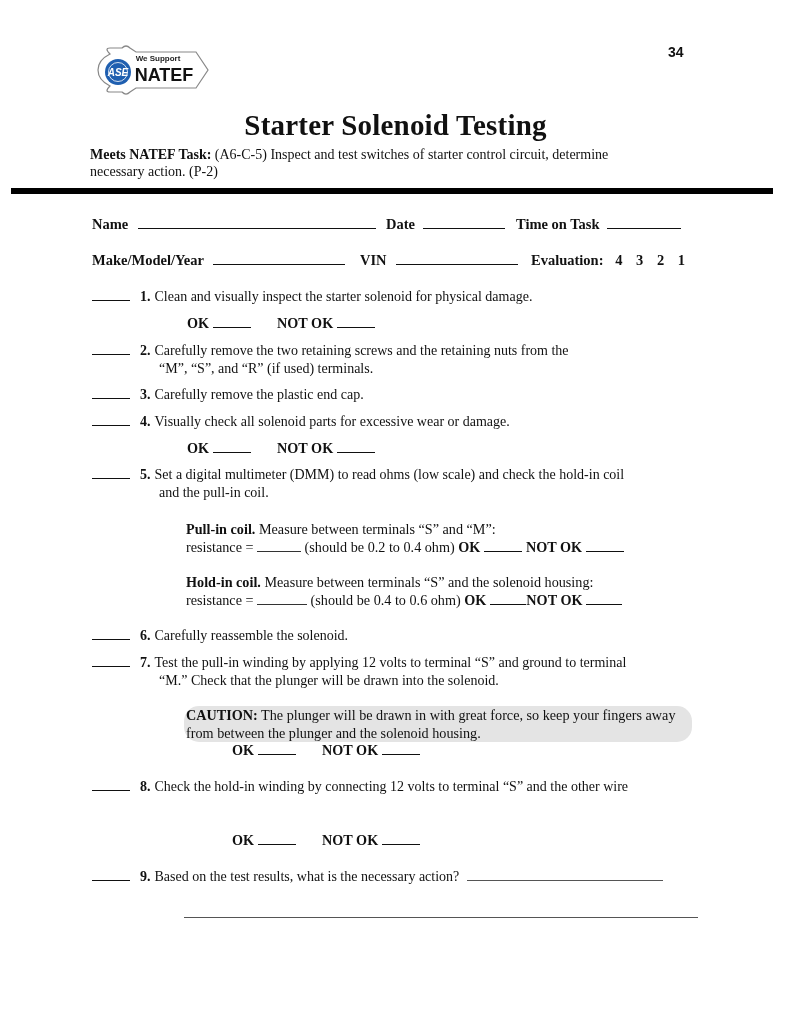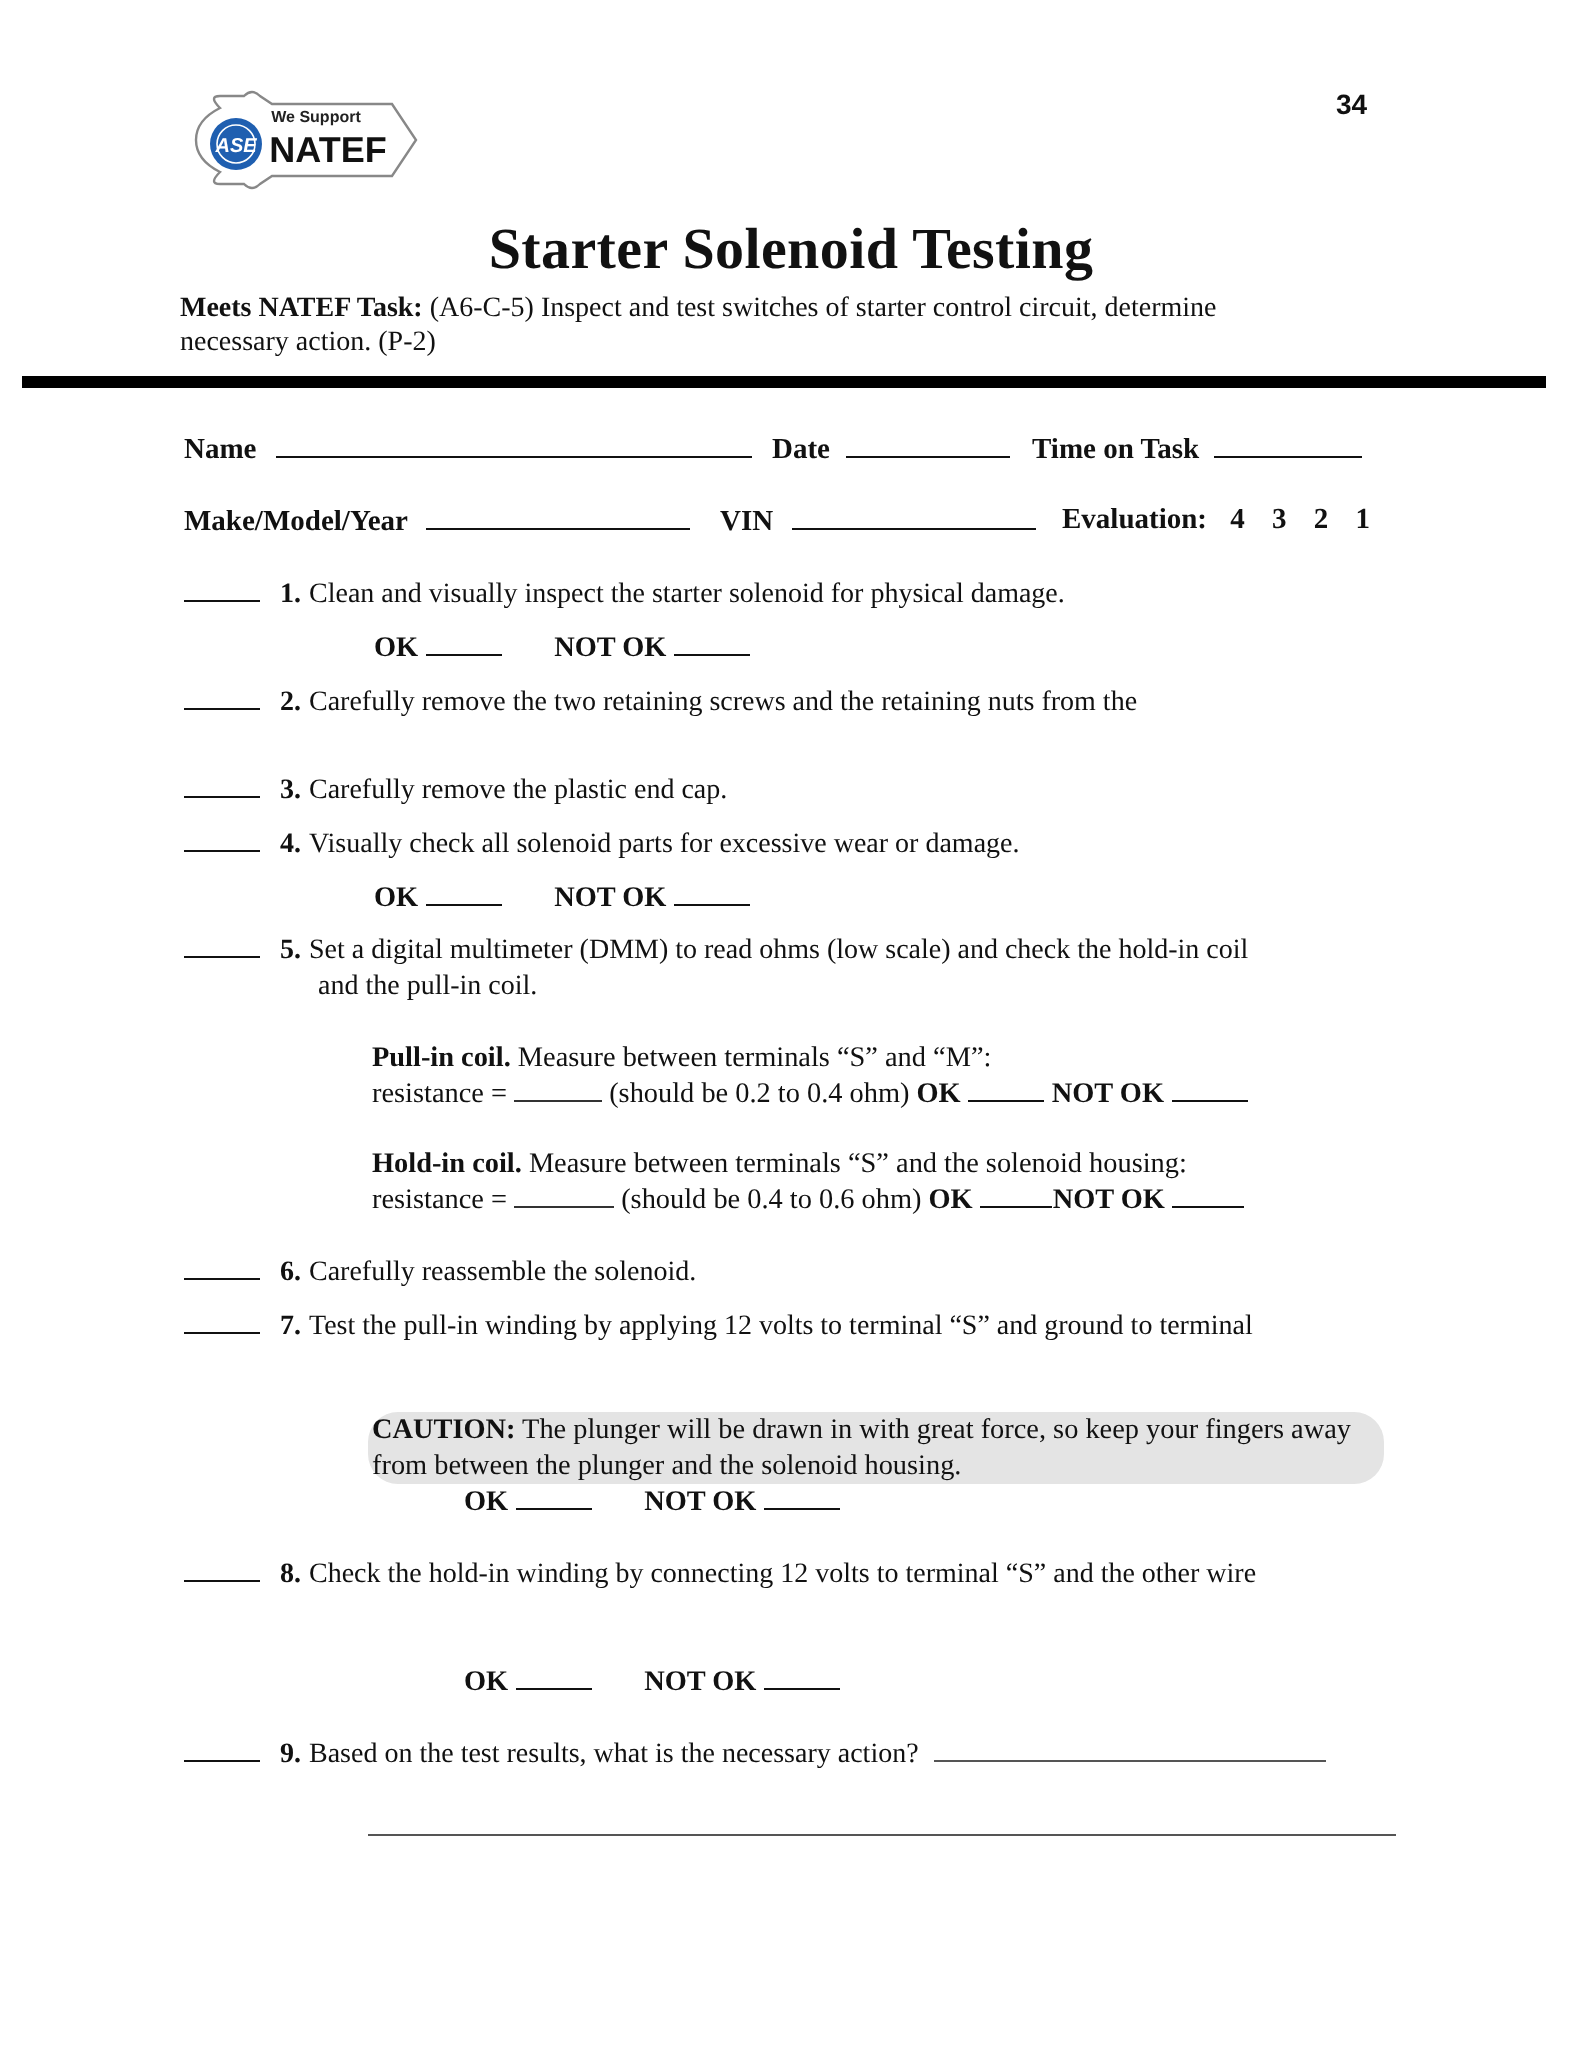--- a/index.html
+++ b/index.html
@@ -82,20 +82,21 @@
 
 <div class="abs step" style="top:288px;">
   <span class="chk"></span><span class="num">1.</span><span>Clean and visually inspect the starter solenoid for physical damage.</span>
 </div>
 <div class="abs ok" style="left:187px; top:315px;">
   <span>OK</span><span class="b"></span><span class="gap"></span><span>NOT OK</span><span class="b"></span>
 </div>
 
 <div class="abs step" style="top:342px;">
   <span class="chk"></span><span class="num">2.</span><span>Carefully remove the two retaining screws and the retaining nuts from the</span><br>
+  <span class="cont">“M”, “S”, and “R” (if used) terminals.</span>
 </div>
 
 <div class="abs step" style="top:386px;">
   <span class="chk"></span><span class="num">3.</span><span>Carefully remove the plastic end cap.</span>
 </div>
 
 <div class="abs step" style="top:413px;">
   <span class="chk"></span><span class="num">4.</span><span>Visually check all solenoid parts for excessive wear or damage.</span>
 </div>
 <div class="abs ok" style="left:187px; top:440px;">
@@ -116,20 +117,21 @@
   <b>Hold-in coil.</b><span>  Measure between terminals “S” and the solenoid housing:</span><br>
   <span>resistance = </span><span class="r" style="width:50px;"></span><span> (should be 0.4 to 0.6 ohm) </span><span class="ok"><span>OK</span><span class="b" style="width:36px;"></span><span>NOT OK</span><span class="b" style="width:36px;"></span></span>
 </div>
 
 <div class="abs step" style="top:627px;">
   <span class="chk"></span><span class="num">6.</span><span>Carefully reassemble the solenoid.</span>
 </div>
 
 <div class="abs step" style="top:654px;">
   <span class="chk"></span><span class="num">7.</span><span>Test the pull-in winding by applying 12 volts to terminal “S” and ground to terminal</span><br>
+  <span class="cont">“M.”  Check that the plunger will be drawn into the solenoid.</span>
 </div>
 
 <div class="abs caution">
   <b>CAUTION:</b><span>  The plunger will be drawn in with great force, so keep your fingers away from between the plunger and the solenoid housing.</span>
 </div>
 <div class="abs ok" style="left:232px; top:742px;">
   <span>OK</span><span class="b"></span><span class="gap"></span><span>NOT OK</span><span class="b"></span>
 </div>
 
 <div class="abs step" style="top:778px;">

